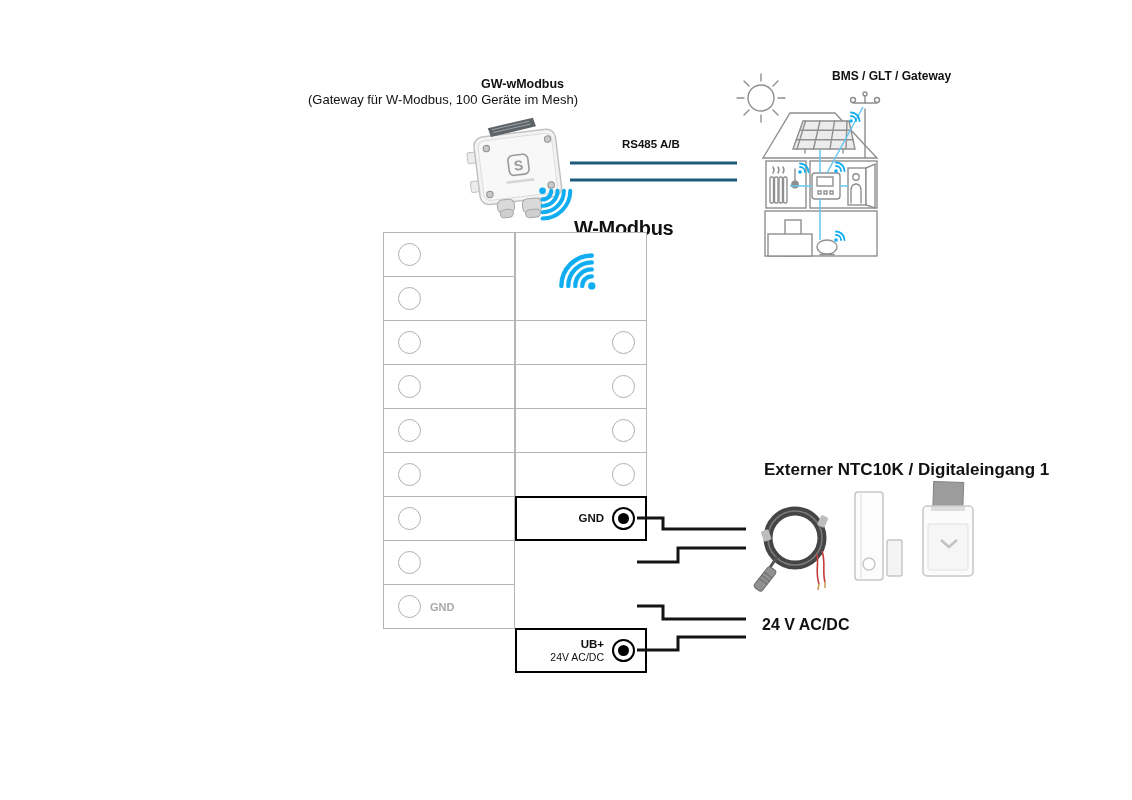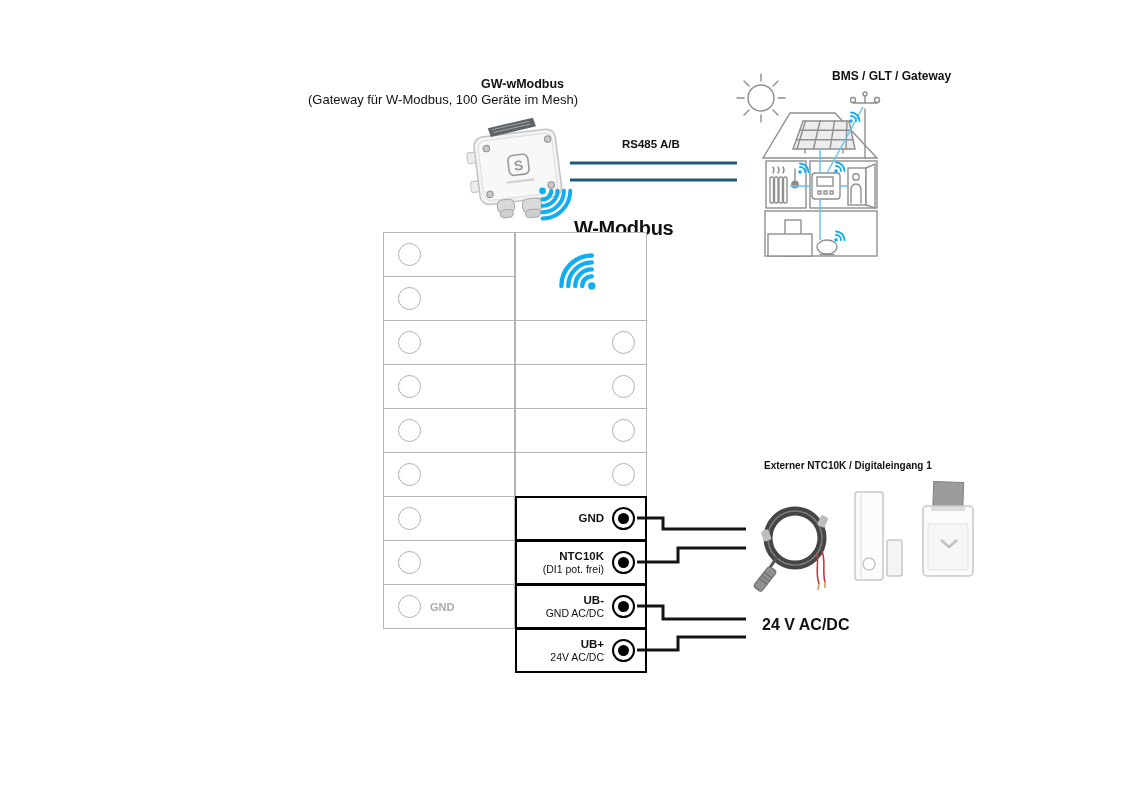--- a/index.html
+++ b/index.html
@@ -34,21 +34,21 @@
   .artsvg{position:absolute;}
   .wifi-big{position:absolute;}
   .flipx{transform:scaleX(-1);}
   .flipy{transform:scaleY(-1);}
 
   .title{font-size:12.5px;font-weight:bold;}
   .subtitle{font-size:13px;}
   .rs485{font-size:11.5px;font-weight:bold;}
   .bms{font-size:12px;font-weight:bold;padding-left:40px;}
   .wmodbus{font-size:20px;font-weight:bold;letter-spacing:-0.3px;text-align:right;}
-  .external{font-size:10px;font-weight:bold;}
+  .external{font-size:17px;font-weight:bold;}
   .power{font-size:16px;font-weight:bold;}
 </style>
 </head>
 <body>
 
 <div class="canvas">
 
   <div class="lbl title" style="left:481px;top:77px;">GW-wModbus</div>
   <div class="lbl subtitle" style="left:308px;top:93px;">(Gateway für W-Modbus, 100 Geräte im Mesh)</div>
   <div class="lbl rs485" style="left:622px;top:138px;">RS485 A/B</div>
@@ -250,34 +250,20 @@
     <div class="cr" style="top:220px">
         <span class="circ"></span>
       </div>
 
     <div class="ct" style="top:264px">
       <div class="ctxt">
           <div class="l1">GND</div>
         </div>
       <span class="term"></span>
     </div>
-    <div class="ct" style="top:308px">
-      <div class="ctxt">
-          <div class="l1">NTC10K</div>
-        <div class="l2">(DI1 pot. frei)</div>
-        </div>
-      <span class="term"></span>
-    </div>
-    <div class="ct" style="top:352px">
-      <div class="ctxt">
-          <div class="l1">UB-</div>
-        <div class="l2">GND AC/DC</div>
-        </div>
-      <span class="term"></span>
-    </div>
     <div class="ct" style="top:396px">
       <div class="ctxt">
           <div class="l1">UB+</div>
         <div class="l2">24V AC/DC</div>
         </div>
       <span class="term"></span>
     </div>
   </div>
 
   <svg class="artsvg" style="left:753px;top:480px;" width="230" height="122" viewBox="0 0 230 122">

